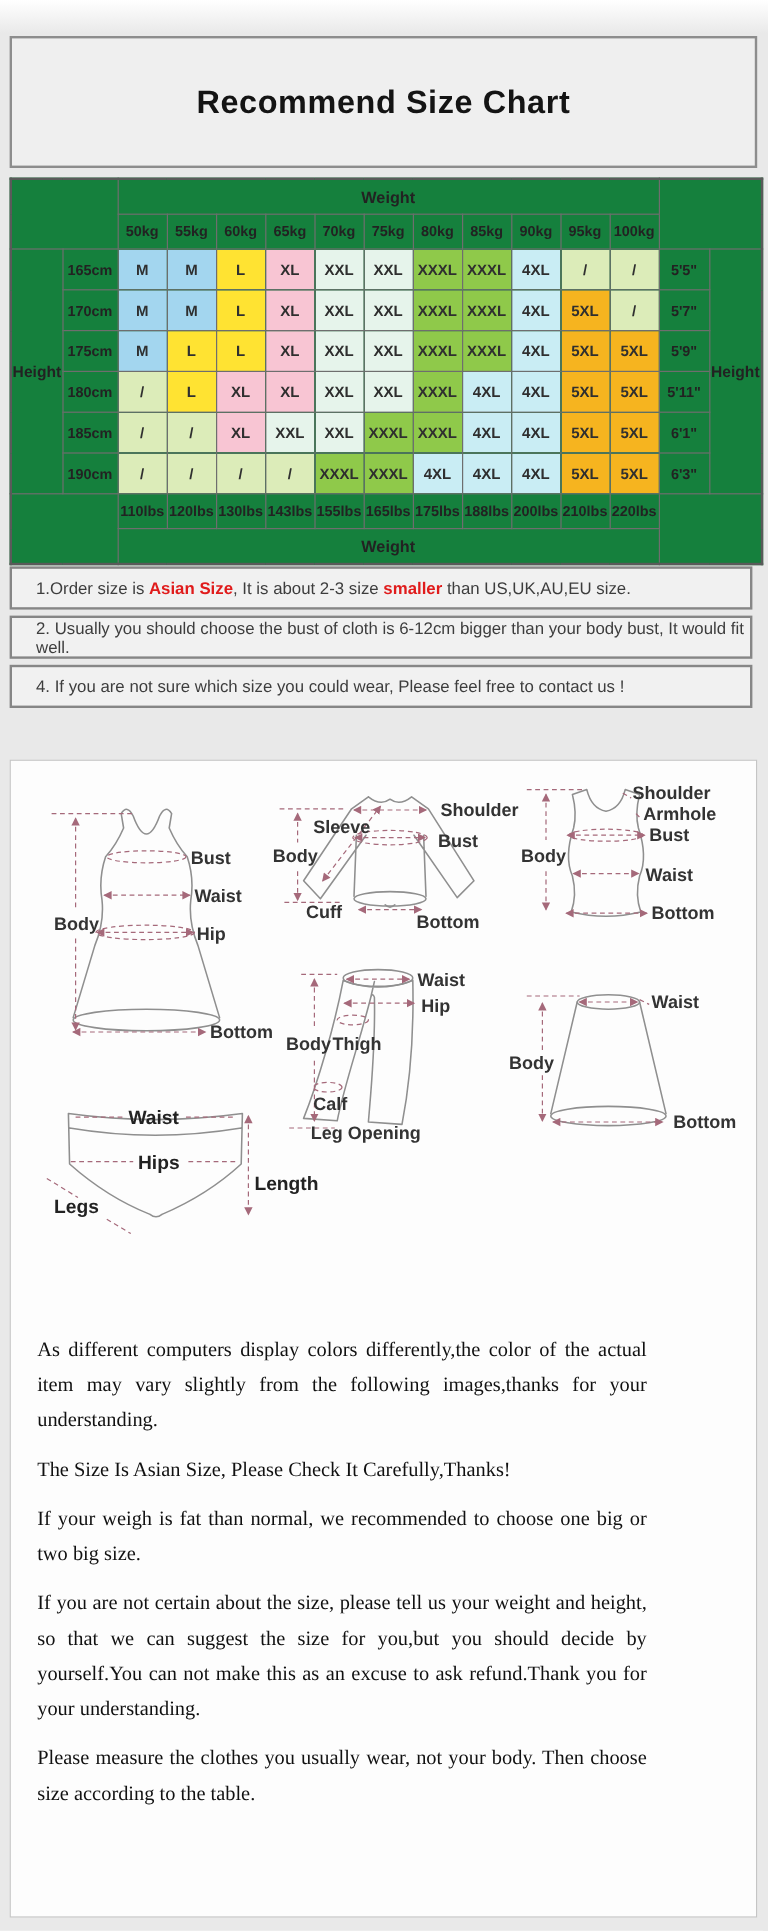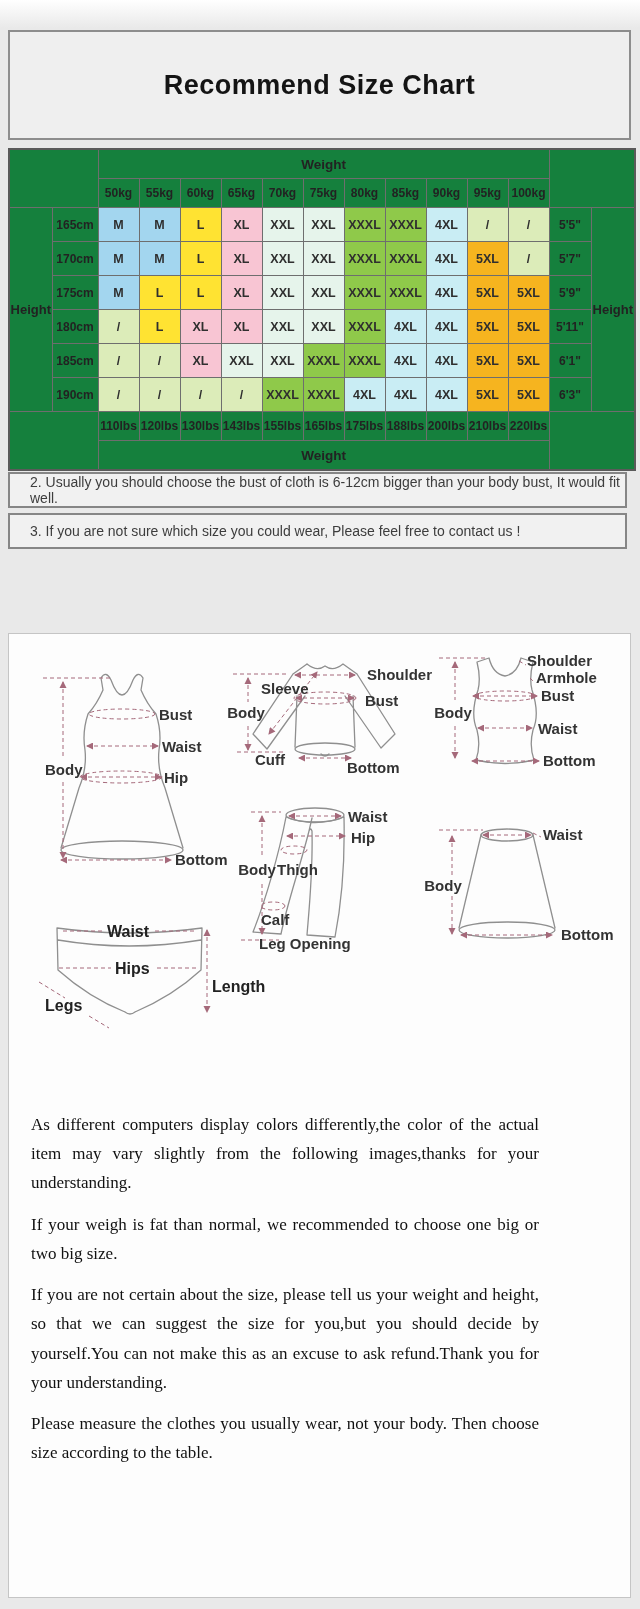--- a/index.html
+++ b/index.html
@@ -209,22 +209,23 @@
         <td class="lbs">220lbs</td>
         <td class="corner" colspan="2" rowspan="2"></td>
       </tr>
       <tr class="r-wh">
         <td class="wh" colspan="11">Weight</td>
       </tr>
     </tbody>
 </table>
 
 <div class="note-boxes">
+    <div class="note-box"><span>1.Order size is </span><span class="red">Asian Size</span><span>, It is about 2-3 size </span><span class="red">smaller</span><span> than US,UK,AU,EU size.</span></div>
     <div class="note-box"><span>2. Usually you should choose the bust of cloth is 6-12cm bigger than your body bust, It would fit well.</span></div>
-    <div class="note-box"><span>3. If you are not sure which size you could wear, Please feel free to contact us !</span></div>
+    <div class="note-box"><span>4. If you are not sure which size you could wear, Please feel free to contact us !</span></div>
   </div>
 
 <div class="panel">
   <svg width="620" height="402" viewBox="0 0 620 402">
     <defs>
       <marker id="aE" markerWidth="8" markerHeight="8" refX="6" refY="3.5" orient="auto">
         <path d="M0,0 L7,3.5 L0,7 Z" fill="#a5697a"></path>
         </marker>
       <marker id="aS" markerWidth="8" markerHeight="8" refX="1" refY="3.5" orient="auto">
         <path d="M7,0 L0,3.5 L7,7 Z" fill="#a5697a"></path>
@@ -349,18 +350,19 @@
       <text class="bl" x="92" y="303">Waist</text>
       <text class="bl" x="100" y="340">Hips</text>
       <text class="bl" x="30" y="377">Legs</text>
       <text class="bl" x="197" y="358">Length</text>
     </g>
   </svg>
 
   <div class="notes">
     <div>
         <p>As different computers display colors differently,the color of the actual item may vary slightly from the following images,thanks for your understanding.</p>
+        <p>The Size Is Asian Size, Please Check It Carefully,Thanks!</p>
         <p>If your weigh is fat than normal, we recommended to choose one big or two big size.</p>
         <p>If you are not certain about the size, please tell us your weight and height, so that we can suggest the size for you,but you should decide by yourself.You can not make this as an excuse to ask refund.Thank you for your understanding.</p>
         <p>Please measure the clothes you usually wear, not your body. Then choose size according to the table.</p>
       </div>
   </div>
 </div>
 
 </body></html>

